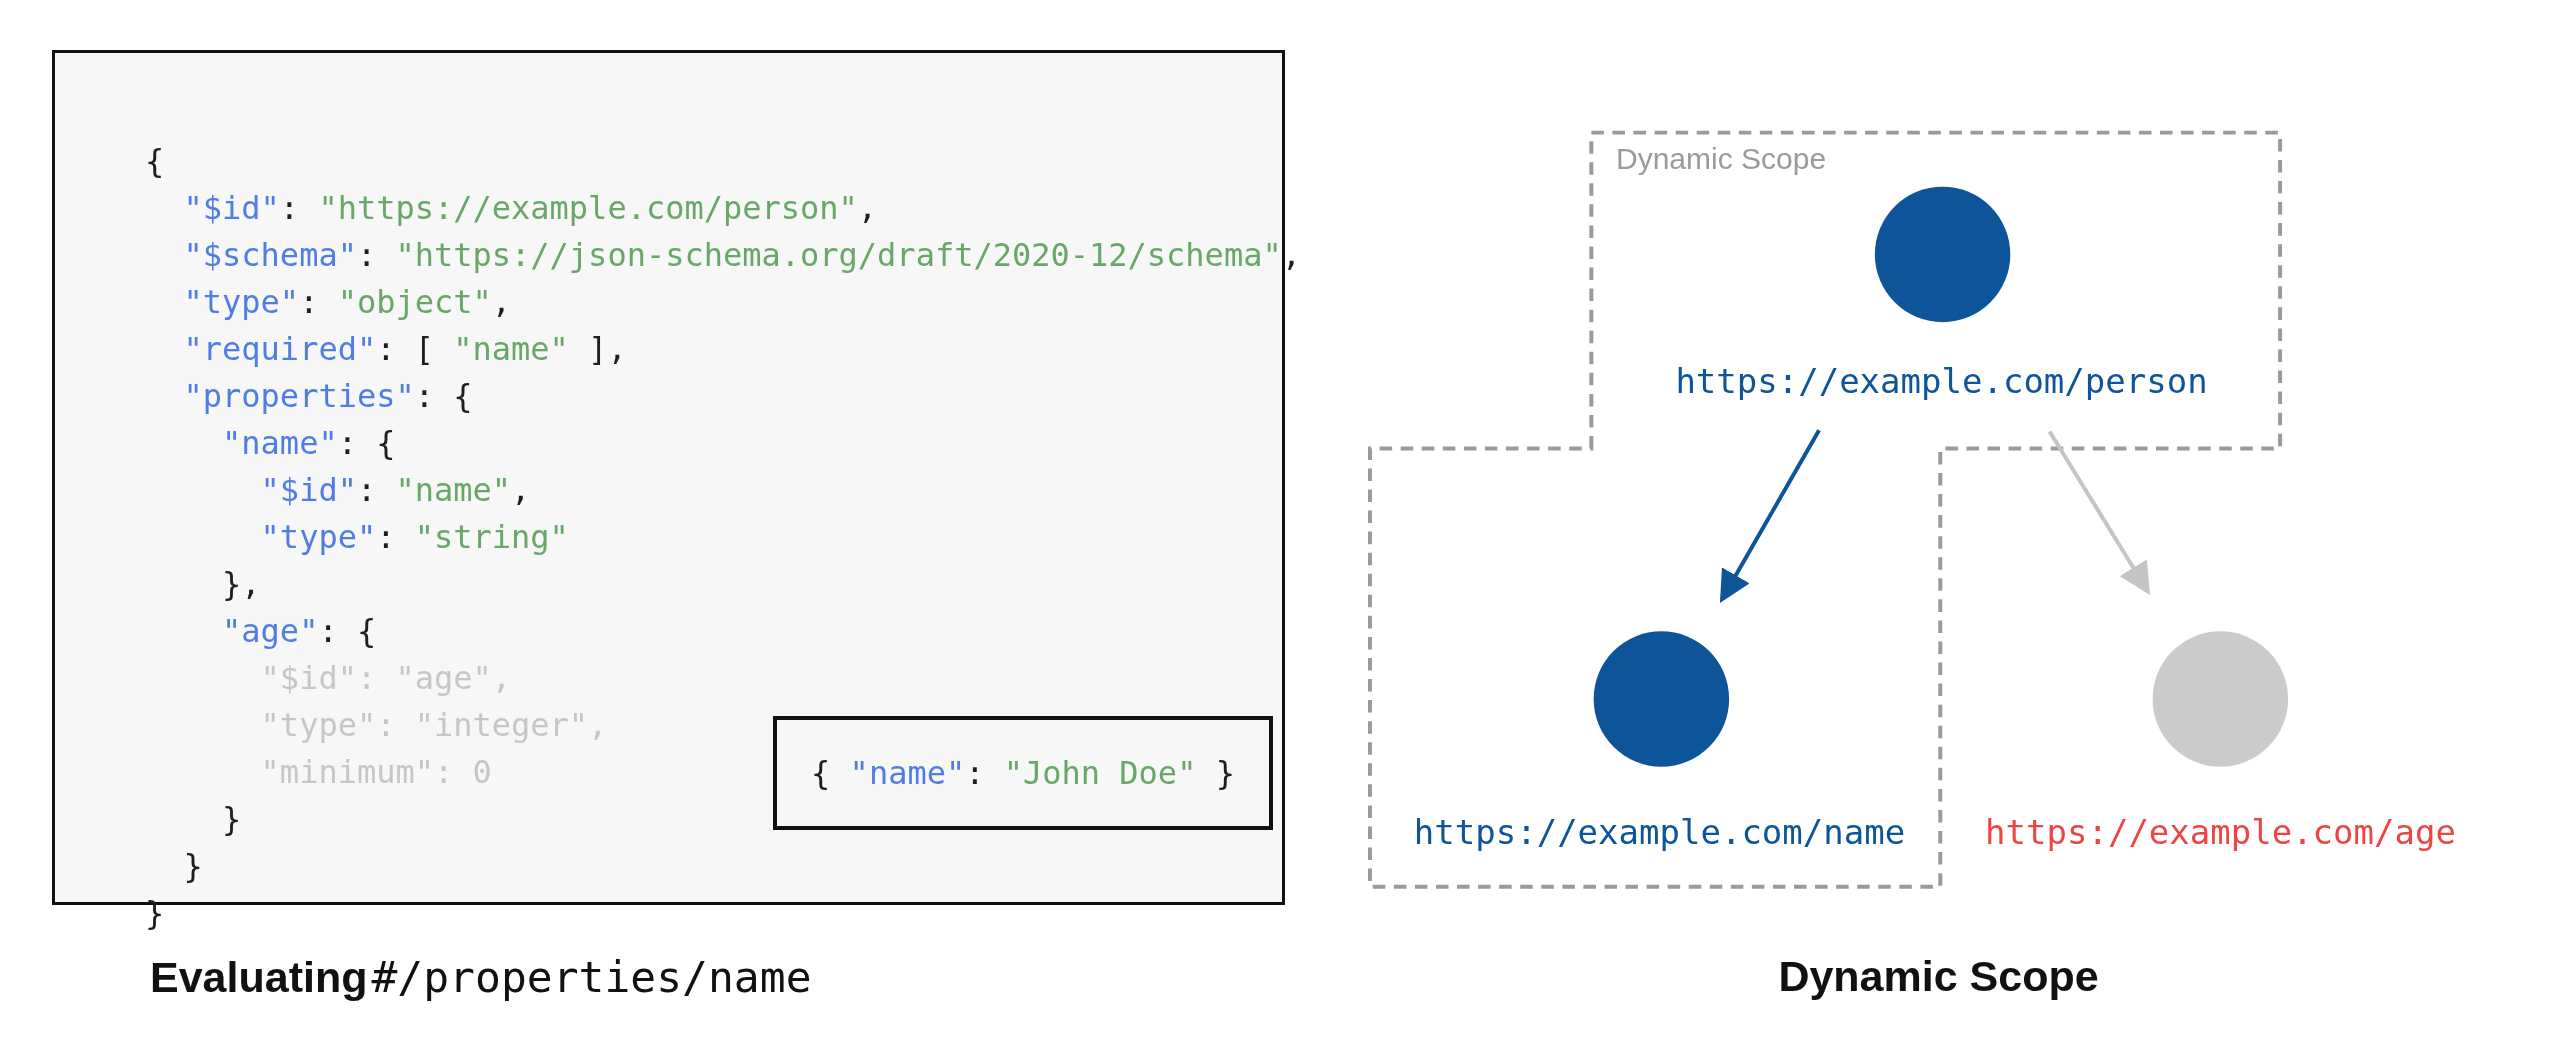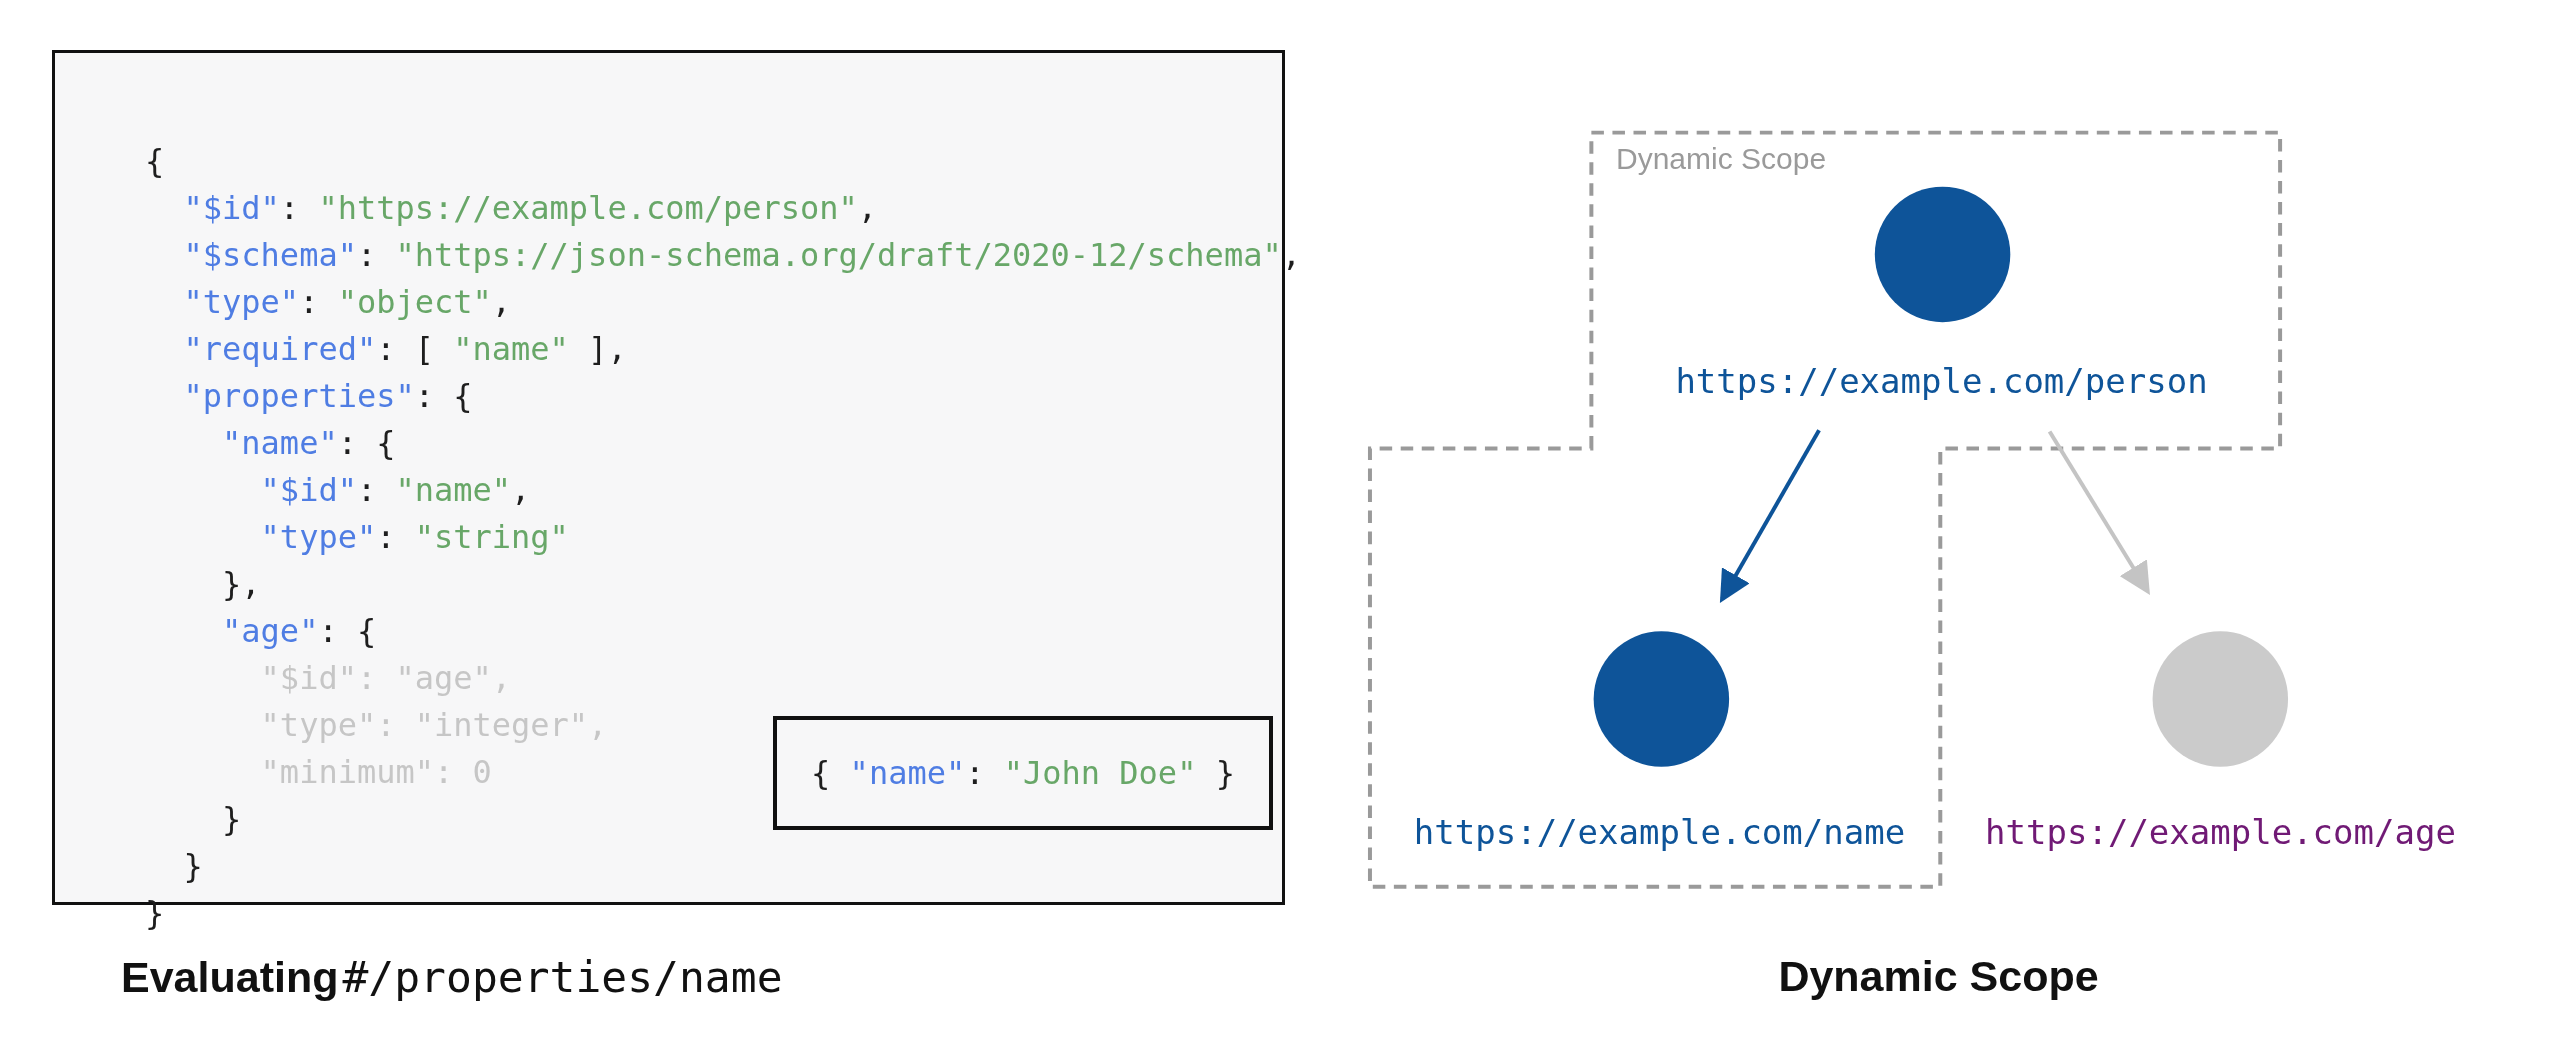--- a/index.html
+++ b/index.html
@@ -45,39 +45,39 @@
   .instance-label{
     position:absolute;left:826px;top:868px;width:285px;
     text-align:center;
     font-weight:bold;font-size:38px;color:#111111;
   }
   .caption-left{
     position:absolute;left:121px;top:952px;
     font-size:43px;color:#111111;
     white-space:nowrap;
   }
-  .caption-left .cap-bold{font-weight:bold;font-family:"Liberation Sans",sans-serif;}
+  .caption-left .cap-bold{font-weight:bold;font-family:"Liberation Sans",sans-serif;margin-left:29px;}
   .caption-left .cap-mono{
     font-family:"DejaVu Sans Mono", monospace;
     font-weight:normal;margin-left:4px;
   }
   
   .diagram-svg{position:absolute;left:0;top:0;}
   .scope-region-label{
     position:absolute;left:1616px;top:142px;
     font-size:30px;color:#9a9a9a;white-space:nowrap;
   }
   .node-label{
     position:absolute;width:569px;
     text-align:center;
     font-family:"DejaVu Sans Mono", monospace;
     font-size:34px;white-space:nowrap;
   }
   .node-label.blue{color:#0e5499;}
-  .node-label.gray{color:#701a75;}
+  .node-label.gray{color:#ef4444;}
   .label-person{left:1657px;top:361px;}
   .label-name{left:1375px;top:812px;}
   .label-age{left:1936px;top:812px;}
   .caption-right{
     position:absolute;left:1654px;top:952px;width:569px;
     text-align:center;
     font-weight:bold;font-size:43px;color:#111111;
     white-space:nowrap;
   }
 </style>

